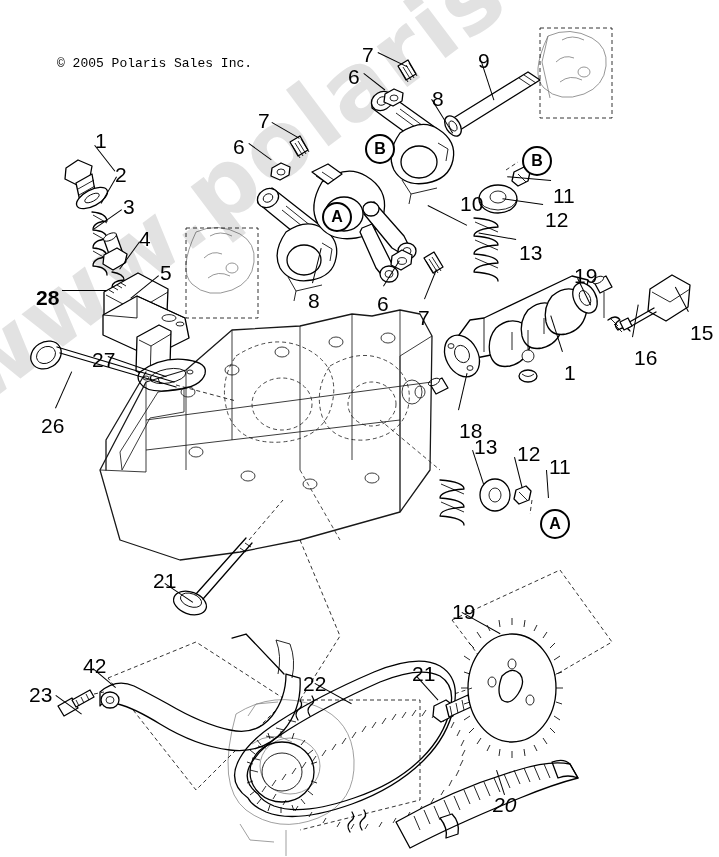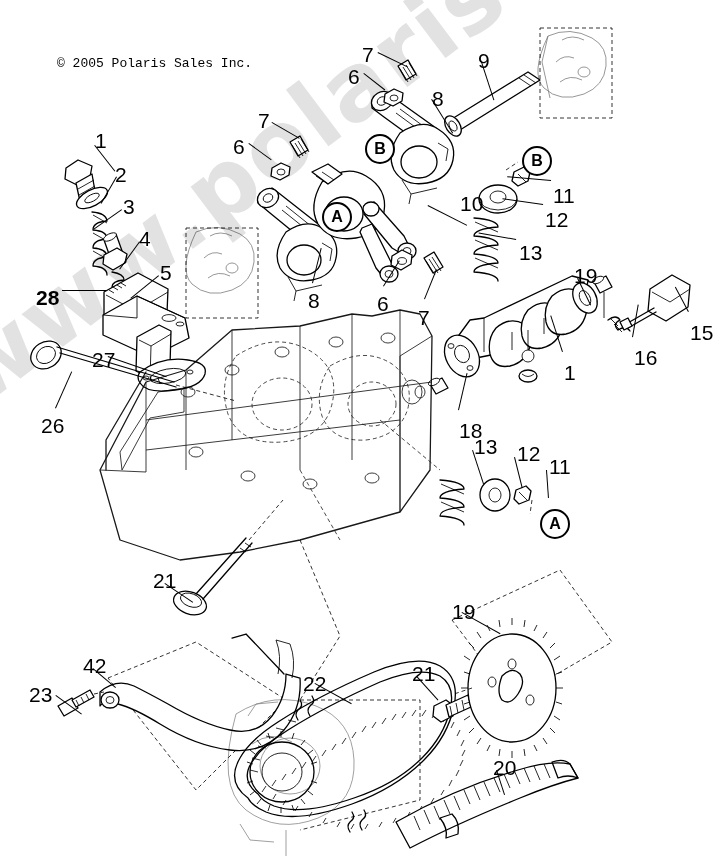--- a/index.html
+++ b/index.html
@@ -462,21 +462,21 @@
       <div class="lbl" style="left: 519px; top: 242px;">13</div>
       <div class="lbl" style="left: 574px; top: 265px;">19</div>
       <div class="lbl" style="left: 690px; top: 322px;">15</div>
       <div class="lbl" style="left: 634px; top: 347px;">16</div>
       <div class="lbl" style="left: 564px; top: 362px;">1</div>
       <div class="lbl" style="left: 459px; top: 420px;">18</div>
       <div class="lbl" style="left: 474px; top: 436px;">13</div>
       <div class="lbl" style="left: 517px; top: 443px;">12</div>
       <div class="lbl" style="left: 549px; top: 456px;">11</div>
       <div class="lbl" style="left: 452px; top: 601px;">19</div>
-      <div class="lbl" style="left: 493px; top: 757px;">20</div>
+      <div class="lbl" style="left: 493px; top: 794px; font-style: italic;">20</div>
       <div class="lbl" style="left: 412px; top: 663px;">21</div>
       <div class="lbl" style="left: 303px; top: 673px;">22</div>
       <div class="lbl" style="left: 29px; top: 684px;">23</div>
       <div class="lbl" style="left: 83px; top: 655px;">42</div>
       <div class="lbl" style="left: 153px; top: 570px;">21</div>
       <div class="lbl" style="left: 41px; top: 415px;">26</div>
       <div class="lbl" style="left: 92px; top: 349px;">27</div>
       <div class="lbl" style="left: 36px; top: 287px; font-weight: bold;">28</div>
     </div>
 

